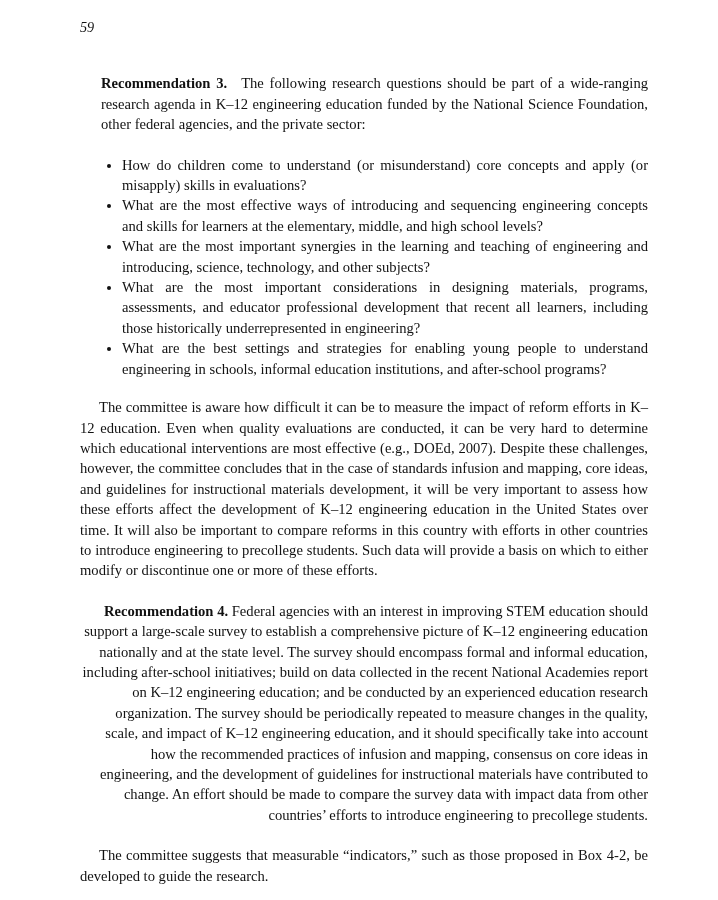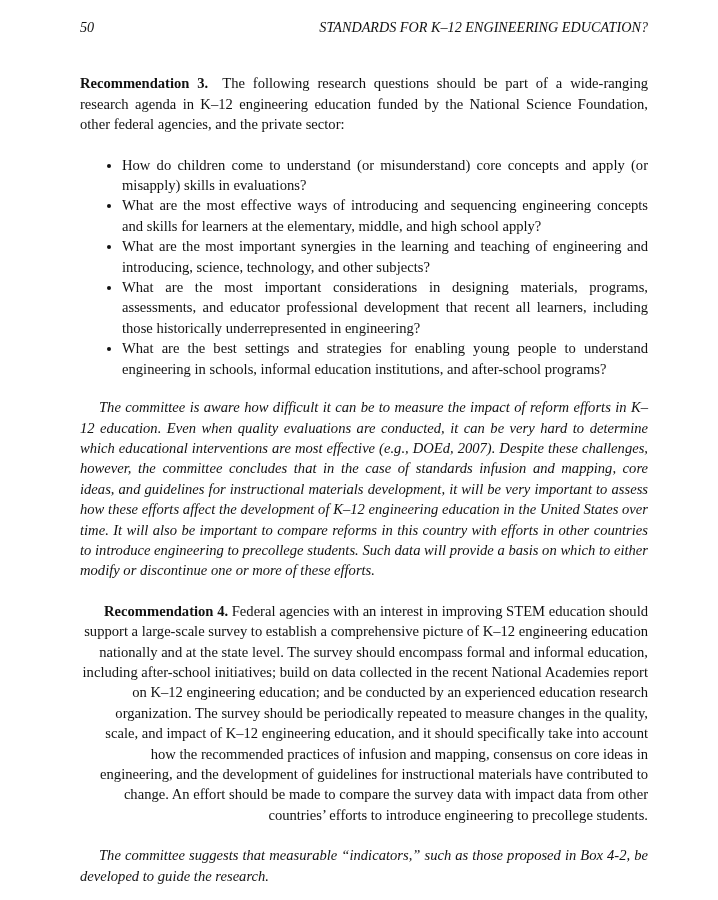--- a/index.html
+++ b/index.html
@@ -32,20 +32,21 @@
   }
   p {
     margin: 0;
     text-align: justify;
   }
   .rec-label {
     font-weight: bold;
   }
   .rec3-para {
     margin-bottom: 20px;
+    margin-left: 21px;
   }
   .rec3-label-gap {
     display: inline-block;
     width: 14px;
   }
   ul.question-list {
     margin: 0 0 18px 0;
     padding-left: 42px;
     list-style: disc outside;
   }
@@ -54,45 +55,43 @@
     padding-left: 0;
   }
   .step-heading {
     font-size: 14.6px;
     font-weight: bold;
     text-align: center;
     margin: 20px 0 20px 0;
   }
   .indented {
     text-indent: 19px;
-    font-style: italic;
   }
   .rec4-para {
     margin-top: 20px;
     text-align: right; 
   }
   .closing-first {
     margin-top: 20px;
   }
 </style>
 </head>
 <body>
 
 <div class="page">
 
   <div class="running-head">
-    <span>50</span>
-    <span>STANDARDS FOR K–12 ENGINEERING EDUCATION?</span>
+    <span>59</span>
   </div>
 
   <p class="rec3-para"><span class="rec-label">Recommendation 3.</span><span class="rec3-label-gap"></span><span>The following research questions should be part of a wide-ranging research agenda in K–12 engineering education funded by the National Science Foundation, other federal agencies, and the private sector:</span></p>
 
   <ul class="question-list">
     <li>How do children come to understand (or misunderstand) core concepts and apply (or misapply) skills in evaluations?</li>
-    <li>What are the most effective ways of introducing and sequencing engineering concepts and skills for learners at the elementary, middle, and high school apply?</li>
+    <li>What are the most effective ways of introducing and sequencing engineering concepts and skills for learners at the elementary, middle, and high school levels?</li>
     <li>What are the most important synergies in the learning and teaching of engineering and introducing, science, technology, and other subjects?</li>
     <li>What are the most important considerations in designing materials, programs, assessments, and educator professional development that recent all learners, including those historically underrepresented in engineering?</li>
     <li>What are the best settings and strategies for enabling young people to understand engineering in schools, informal education institutions, and after-school programs?</li>
   </ul>
 
 
   <p class="indented">The committee is aware how difficult it can be to measure the impact of reform efforts in K–12 education.  Even when quality evaluations are conducted, it can be very hard to determine which educational interventions are most effective (e.g., DOEd, 2007).  Despite these challenges, however, the committee concludes that in the case of standards infusion and mapping, core ideas, and guidelines for instructional materials development, it will be very important to assess how these efforts affect the development of K–12 engineering education in the United States over time.  It will also be important to compare reforms in this country with efforts in other countries to introduce engineering to precollege students.  Such data will provide a basis on which to either modify or discontinue one or more of these efforts.</p>
 
   <p class="rec4-para"><span class="rec-label">Recommendation 4.</span> <span>Federal agencies with an interest in improving STEM education should support a large-scale survey to establish a comprehensive picture of K–12 engineering education nationally and at the state level.  The survey should encompass formal and informal education, including after-school initiatives; build on data collected in the recent National Academies report on K–12 engineering education; and be conducted by an experienced education research organization.  The survey should be periodically repeated to measure changes in the quality, scale, and impact of K–12 engineering education, and it should specifically take into account how the recommended practices of infusion and mapping, consensus on core ideas in engineering, and the development of guidelines for instructional materials have contributed to change.  An effort should be made to compare the survey data with impact data from other countries’ efforts to introduce engineering to precollege students.</span></p>
 

